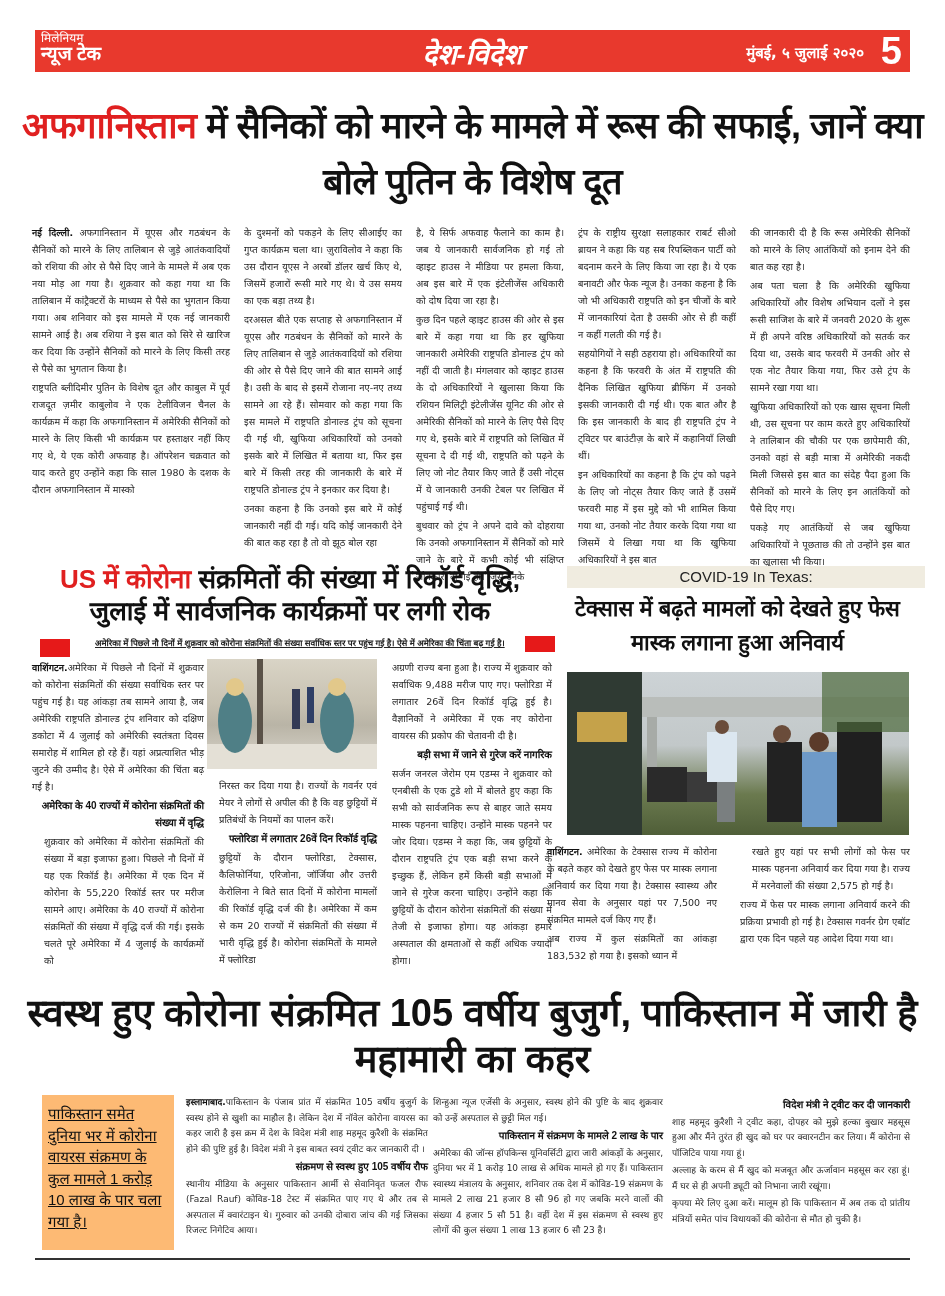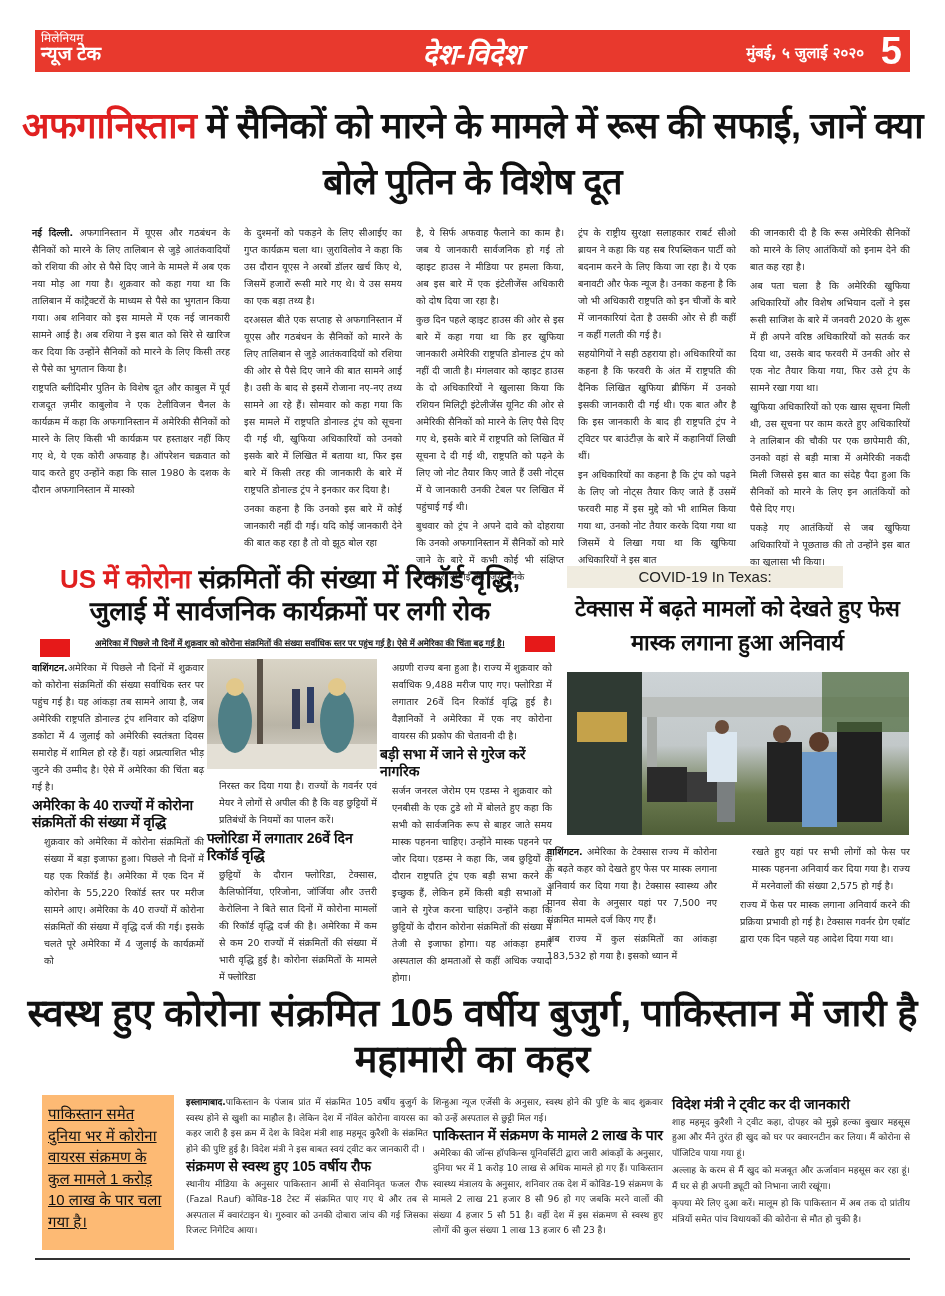--- a/index.html
+++ b/index.html
@@ -15,32 +15,32 @@
   .mh-page { position: absolute; right: 8px; top: 0px; font-size: 38px; font-weight: bold; font-family: "Liberation Sans", sans-serif; line-height: 42px; }
 
   .headline { position: absolute; text-align: center; font-family: "Liberation Sans", sans-serif; font-weight: bold; color: #111; }
   .hl-red { color: #e02020; }
   .h1 { left: 20px; top: 98px; width: 905px; font-size: 36px; line-height: 56px; letter-spacing: -0.5px; }
 
   .col { position: absolute; font-size: 9.5px; line-height: 17px; text-align: justify; color: #2a2a2a; }
   .col p { text-indent: 0; margin-bottom: 2px; padding-left: 12px; }
   .col p.first { padding-left: 0; }
   .col .dateline { font-weight: bold; color: #111; }
-  .subhead { font-weight: bold; text-align: left; font-size: 14px; color: #111; margin: 2px 0; padding-left: 0 !important; font-family: "Liberation Sans", sans-serif; }
+  .subhead { font-weight: bold; text-align: right; font-size: 10px; color: #111; margin: 2px 0; padding-left: 0 !important; font-family: "Liberation Sans", sans-serif; }
 
   .h2 { left: 40px; top: 563px; width: 500px; font-size: 26px; line-height: 32px; }
   .deck { position: absolute; left: 40px; top: 633px; width: 510px; height: 22px; }
   .deck-block-l { position: absolute; left: 0; top: 6px; width: 30px; height: 18px; background: #e61919; }
   .deck-block-r { position: absolute; left: 485px; top: 3px; width: 30px; height: 16px; background: #e61919; }
   .deck-text { position: absolute; left: 55px; top: 4px; font-size: 8.5px; text-decoration: underline; font-weight: bold; color: #222; white-space: nowrap; font-family: "Liberation Sans", sans-serif; }
   .photo { position: absolute; overflow: hidden; }
   .photo1 { left: 207px; top: 659px; width: 170px; height: 110px; background: linear-gradient(180deg,#d9d4c6 0%,#c8c2b2 40%,#b9b4a6 60%,#dcd8cf 100%); }
   .photo2 { left: 567px; top: 672px; width: 342px; height: 163px; background: linear-gradient(180deg,#cdd3d6 0%,#c2c8c9 45%,#6b7a4f 75%,#4f5e38 100%); }
 
-  .tag-bar { position: absolute; left: 567px; top: 566px; width: 276px; height: 22px; background: #f0ece0; text-align: center; font-size: 15px; font-family: "Liberation Sans", sans-serif; color: #222; line-height: 22px; }
+  .tag-bar { position: absolute; left: 567px; top: 566px; width: 358px; height: 22px; background: #f0ece0; text-align: center; font-size: 15px; font-family: "Liberation Sans", sans-serif; color: #222; line-height: 22px; }
   .h3 { left: 560px; top: 592px; width: 355px; font-size: 22px; line-height: 34px; }
 
   .h4 { left: 25px; top: 990px; width: 895px; font-size: 38px; line-height: 46px; }
 
   .sidebox { position: absolute; left: 42px; top: 1095px; width: 132px; height: 155px; background: #fdba74; padding: 8px 6px 4px 6px; }
   .sidebox span { font-family: "Liberation Sans", sans-serif; font-size: 15px; line-height: 21.5px; text-decoration: underline; color: #111; }
   .rule { position: absolute; height: 2px; background: #333; }
 </style>
 </head>
 <body>

